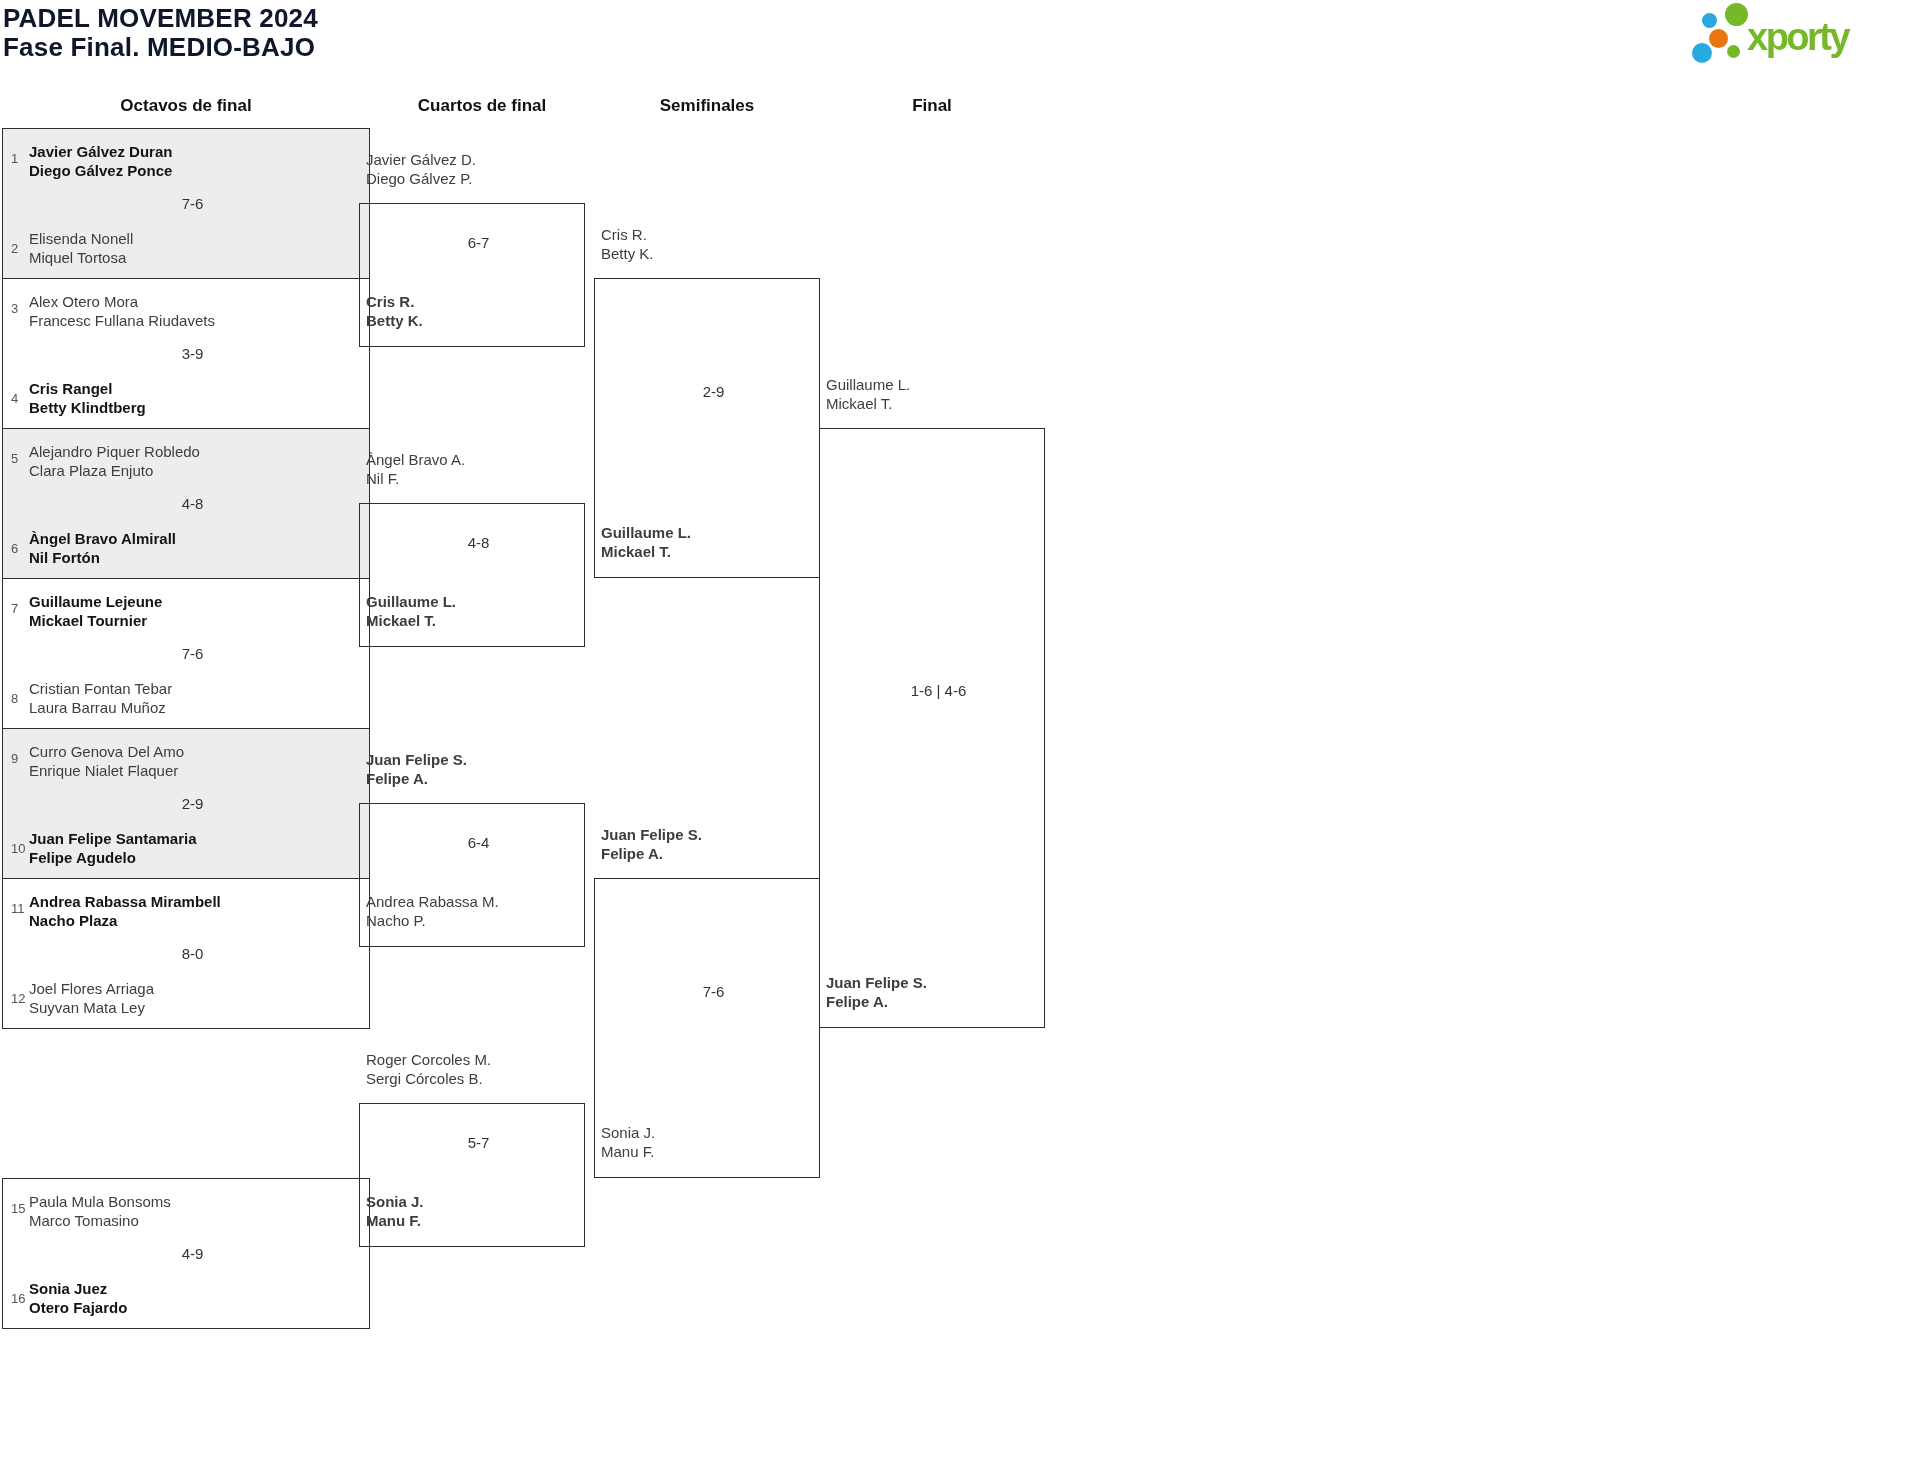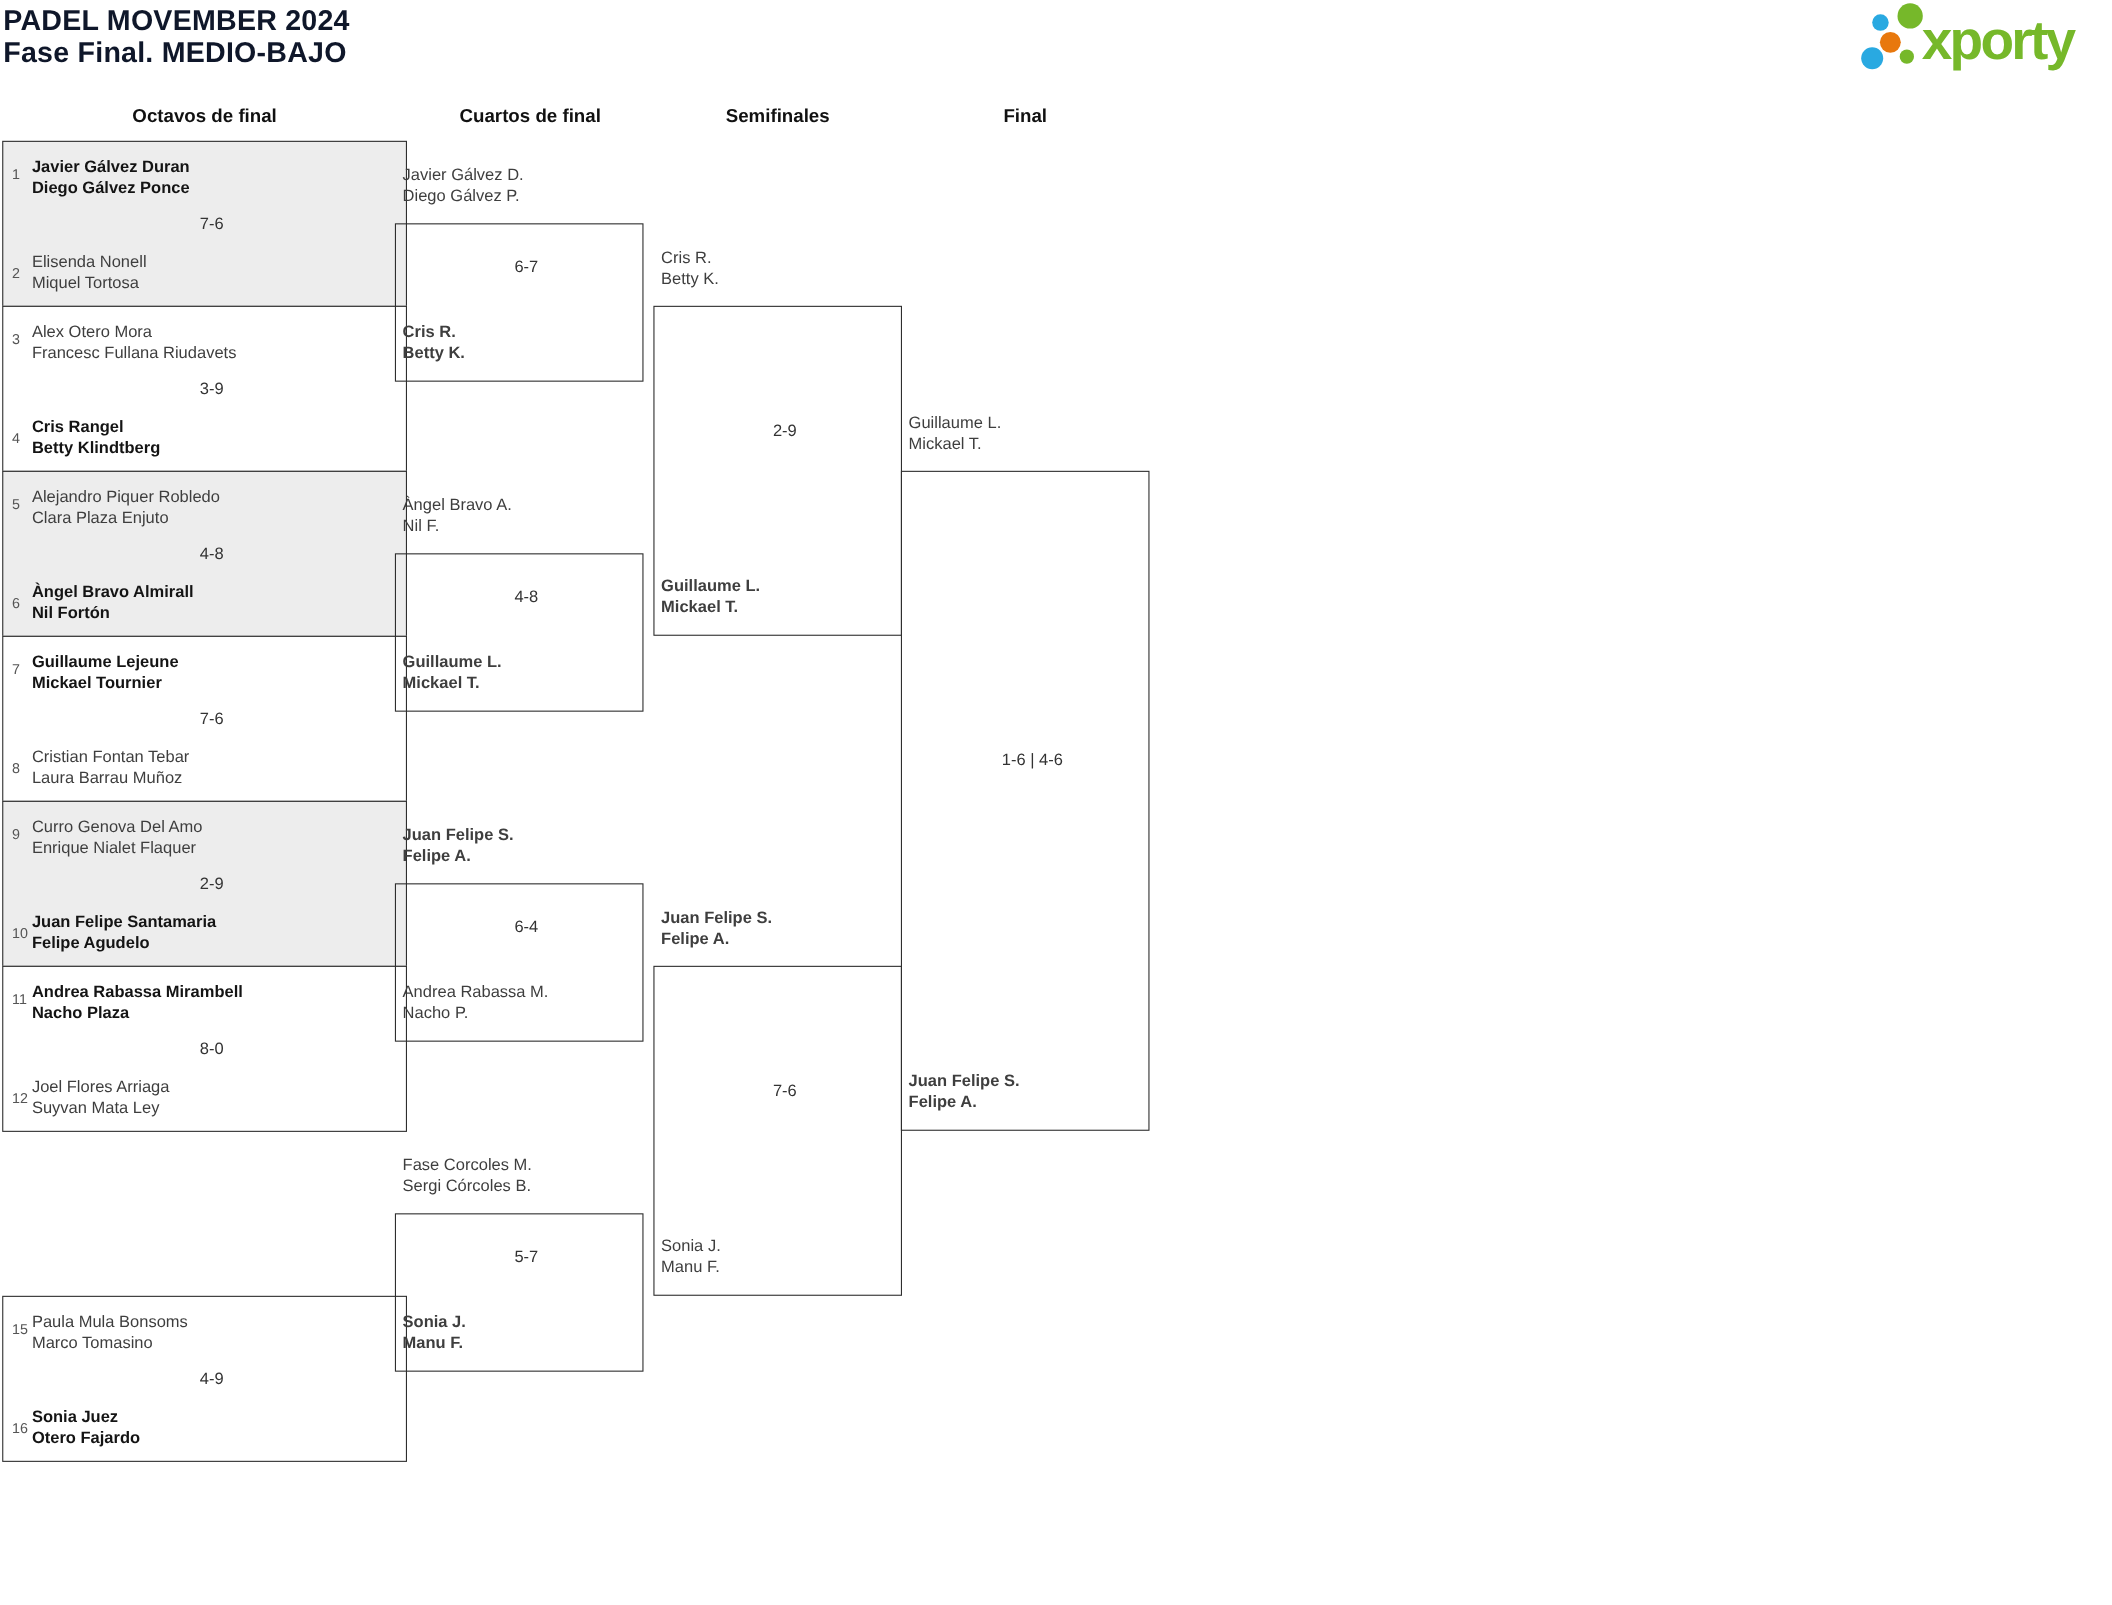--- a/index.html
+++ b/index.html
@@ -10,21 +10,21 @@
   
   .page-title{position:absolute;left:3px;top:4px;font-size:26px;line-height:29px;
     font-weight:700;color:#0f172a;letter-spacing:.2px;}
   .logo{position:absolute;left:1690px;top:0;width:230px;height:70px;}
   .dot{position:absolute;border-radius:50%;}
   .d1{left:12px;top:13px;width:15px;height:15px;background:#29a9e1;}
   .d2{left:35px;top:3px;width:23px;height:23px;background:#76b82a;}
   .d3{left:19px;top:29px;width:19px;height:19px;background:#e8780d;}
   .d4{left:2px;top:43px;width:20px;height:20px;background:#29a9e1;}
   .d5{left:37px;top:45px;width:13px;height:13px;background:#76b82a;}
-  .logo-text{position:absolute;left:57px;top:12px;font-size:50px;line-height:50px;
+  .logo-text{position:absolute;left:57px;top:12px;font-size:38px;line-height:50px;
     font-weight:800;color:#76b82a;letter-spacing:-2.5px;text-align:center;}
   
   .round-header{position:absolute;top:96px;transform:translateX(-50%);
     font-size:17px;font-weight:600;color:#111;white-space:nowrap;}
   .rh1{left:186px}.rh2{left:482px}.rh3{left:707px}.rh4{left:932px}
   
   .match-r16{position:absolute;left:2px;width:368px;height:151px;
     border:1px solid #2e2e2e;box-sizing:border-box;background:#ffffff;}
   .match-r16.shaded{background:#ededed;}
   .seed{position:absolute;left:8px;width:17px;font-size:13px;color:#555;}
@@ -201,21 +201,21 @@
     </div>
     <div class="score">6-4</div>
     <div class="side-label below">
       <div>Andrea Rabassa M.</div>
       <div>Nacho P.</div>
     </div>
   </div>
 
   <div class="match-adv qf" style="top:1103px">
     <div class="side-label above">
-      <div>Fase Corcoles M.</div>
+      <div>Roger Corcoles M.</div>
       <div>Sergi Córcoles B.</div>
     </div>
     <div class="score">5-7</div>
     <div class="side-label below winner">
       <div>Sonia J.</div>
       <div>Manu F.</div>
     </div>
   </div>
 
   <div class="match-adv sf" style="top:278px">

